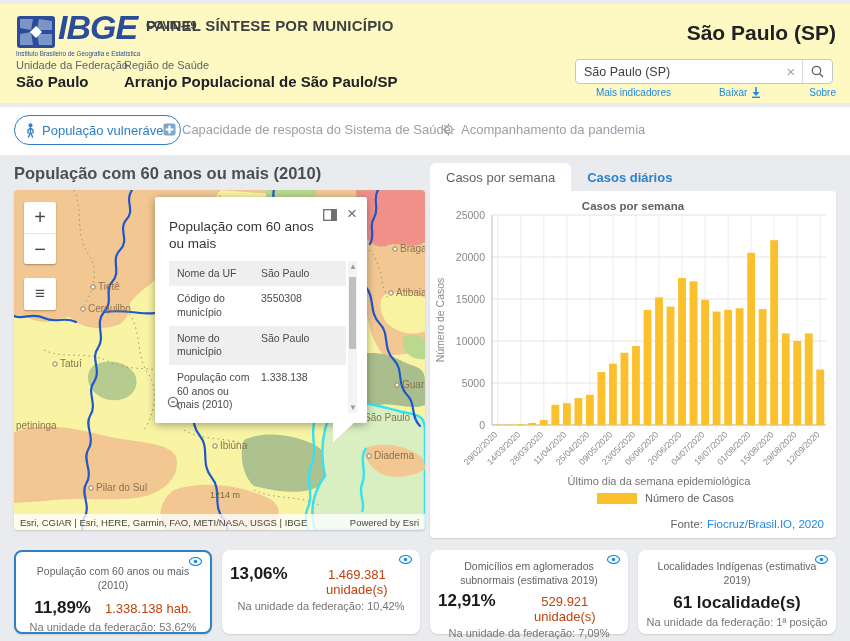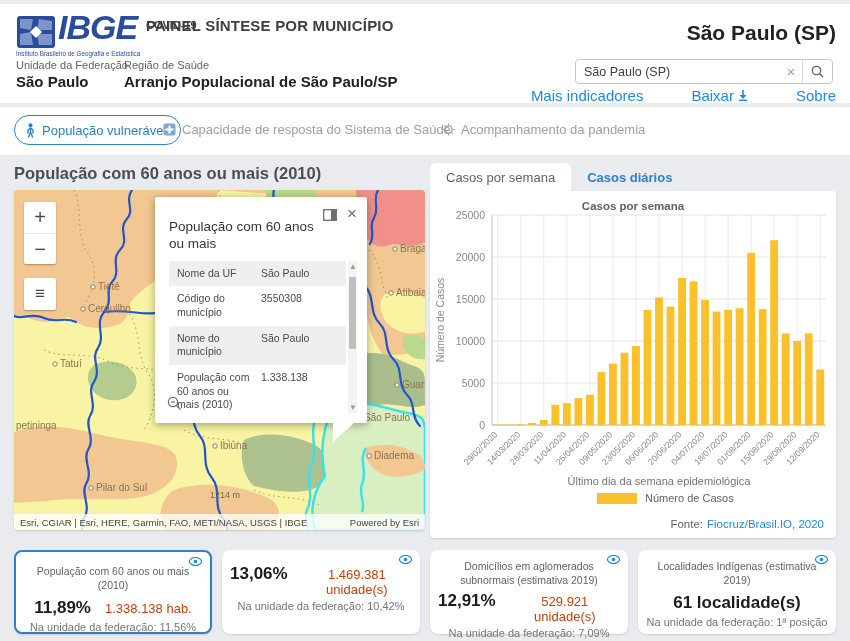--- a/index.html
+++ b/index.html
@@ -1,36 +1,36 @@
 <!DOCTYPE html>
 <html><head>
 <meta charset="utf-8">
 <style>
   * { margin:0; padding:0; box-sizing:border-box; }
   html,body { width:850px; height:641px; }
   body { font-family:"Liberation Sans", sans-serif; background:#e9ebee; position:relative; overflow:hidden; }
 
   
-  .header { position:absolute; top:0; left:0; width:850px; height:103px; background:#ffffff; border-top:4px solid #ececec; }
+  .header { position:absolute; top:0; left:0; width:850px; height:103px; background:#fef9c3; border-top:4px solid #ececec; }
   .logo { position:absolute; left:16px; top:8px; display:flex; align-items:flex-start; }
   .logo-mark { width:40px; height:34px; margin-top:3px; }
   .logo-word { font-size:34px; font-weight:bold; font-style:italic; color:#2b4c9b; line-height:30px; letter-spacing:-1px; margin-left:2px; }
   .logo-sub { position:absolute; left:0px; top:38px; font-size:6.3px; color:#2b4c9b; white-space:nowrap; }
   .panel-title { position:absolute; left:146px; top:13px; font-size:15px; font-weight:bold; color:#3c4043; letter-spacing:.2px; }
   .panel-sub { position:absolute; left:146px; top:15px; font-size:11px; font-weight:bold; color:#3c4043; }
   .muni-title { position:absolute; right:14px; top:17px; font-size:21px; font-weight:bold; color:#202124; }
   .meta-label { font-size:11px; color:#5f6368; }
   .meta-value { font-size:15px; font-weight:bold; color:#202124; margin-top:2px; }
   .uf-block { position:absolute; left:16px; top:55px; }
   .region-block { position:absolute; left:124px; top:55px; }
   .search-box { position:absolute; left:575px; top:55px; width:258px; height:25px; border:1px solid #c3c7cb; border-radius:4px; background:#fff; display:flex; align-items:center; }
   .search-input { flex:1; border:none; outline:none; font-size:12.5px; color:#3c4043; padding:0 8px; font-family:"Liberation Sans",sans-serif; background:transparent; }
   .search-clear { width:22px; text-align:center; color:#9aa0a6; font-size:15px; cursor:pointer; }
   .search-btn { width:30px; height:100%; border-left:1px solid #d6d9dc; display:flex; align-items:center; justify-content:center; cursor:pointer; }
-  .header-links { position:absolute; top:83px; right:14px; display:flex; gap:48px; font-size:15px; color:#1e88e5;text-align:right; }
+  .header-links { position:absolute; top:83px; right:14px; display:flex; gap:48px; font-size:10px; color:#1e88e5;text-align:right; }
   .header-links span { cursor:pointer; display:flex; align-items:center; gap:4px; }
 
   
   .tabsrow { position:absolute; top:107px; left:0; width:850px; height:48px; background:#fff; }
   .tab-pill { position:absolute; left:14px; top:8px; height:30px; padding:0 14px 0 10px; border:1px solid #2f80c8; border-radius:16px; color:#2f80c8; font-size:13px; display:flex; align-items:center; gap:6px; background:#fff; cursor:pointer; }
   .tab-plain { position:absolute; top:15px; font-size:13px; color:#9aa0a6; display:flex; align-items:center; gap:6px; cursor:pointer; }
   .tab2 { left:163px; } .tab3 { left:442px; }
 
   
   .map-title { position:absolute; left:14px; top:164px; font-size:16.5px; font-weight:bold; color:#4a4f54; }
@@ -410,21 +410,21 @@
 <div class="card c1 selected">
   <svg class="card-eye" width="13" height="9" viewBox="0 0 13 9">
       <ellipse cx="6.5" cy="4.5" rx="6" ry="4" fill="none" stroke="#1e88e5" stroke-width="1.2"></ellipse>
       <circle cx="6.5" cy="4.5" r="1.8" fill="#1e88e5"></circle>
     </svg>
   <div class="card-title">População com 60 anos ou mais (2010)</div>
   <div class="card-values">
     <span class="card-pct">11,89%</span>
     <span class="card-abs">1.338.138 hab.</span>
   </div>
-  <div class="card-footer">Na unidade da federação: 11,56%</div>
+  <div class="card-footer">Na unidade da federação: 53,62%</div>
 </div>
 
 <div class="card c2">
   <svg class="card-eye" width="13" height="9" viewBox="0 0 13 9">
       <ellipse cx="6.5" cy="4.5" rx="6" ry="4" fill="none" stroke="#1e88e5" stroke-width="1.2"></ellipse>
       <circle cx="6.5" cy="4.5" r="1.8" fill="#1e88e5"></circle>
     </svg>
   <div class="card-values">
     <span class="card-pct">13,06%</span>
     <span class="card-abs">1.469.381 unidade(s)</span>

